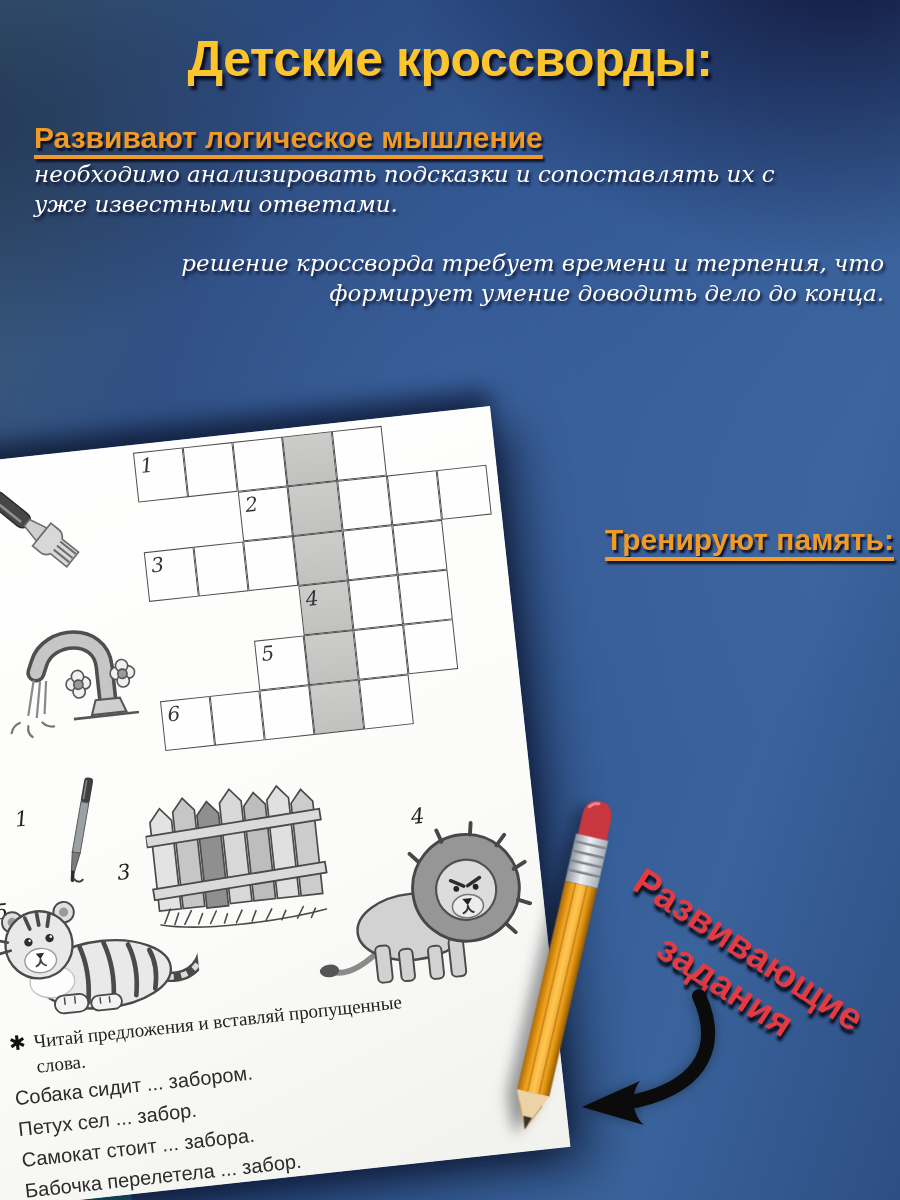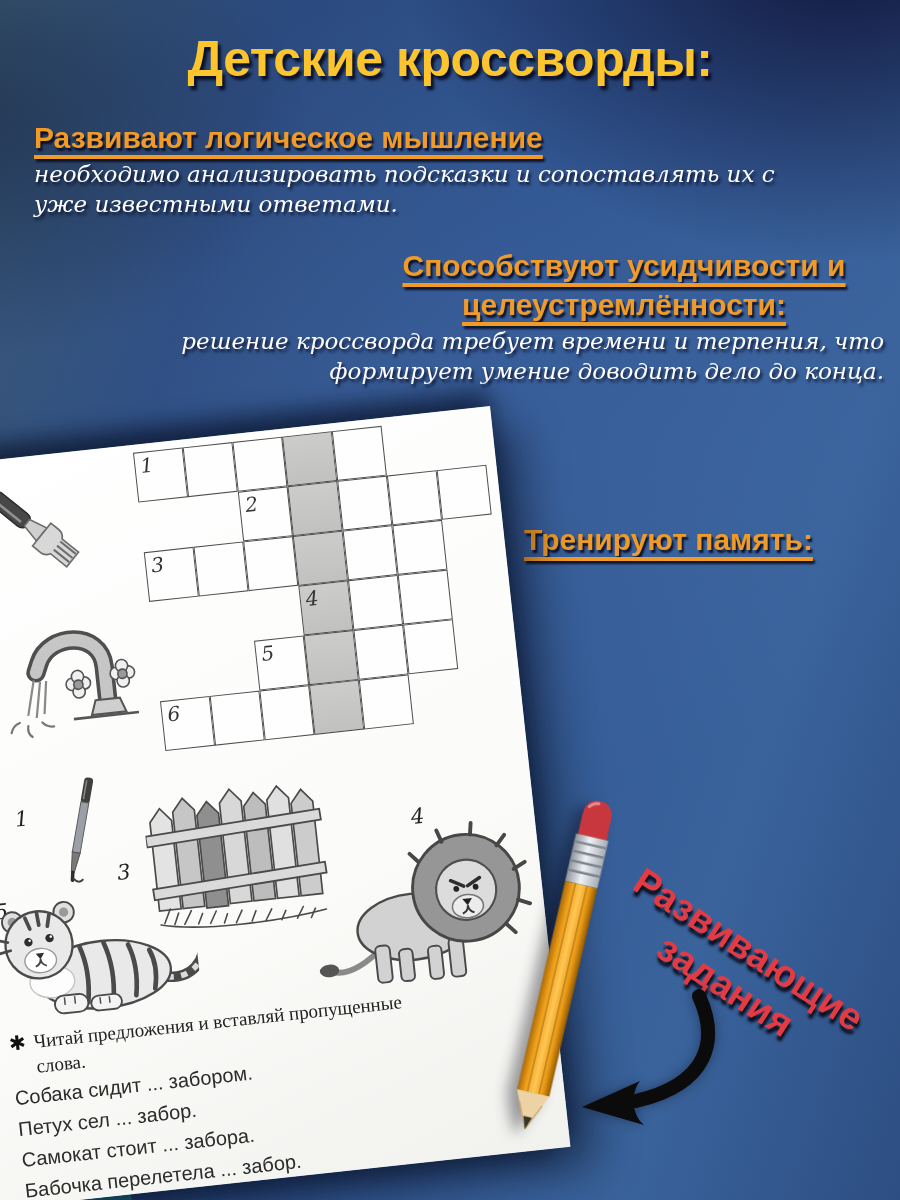--- a/index.html
+++ b/index.html
@@ -20,21 +20,21 @@
   .sec-header{font-size:30px;font-weight:bold;color:#f09b28;line-height:1.3;
     text-decoration:underline;text-decoration-thickness:4px;text-underline-offset:7px;
     text-shadow:2px 3px 2px rgba(8,12,35,.9);}
   .sec-body{font-family:"DejaVu Serif",serif;font-style:italic;font-size:23px;
     color:#fff;line-height:1.32;margin-top:2px;text-shadow:2px 3px 3px rgba(8,12,35,.85);}
   .lines{white-space:pre-line;}
   .sec1{left:34px;top:118px;width:850px;text-align:left;}
   .sec2{right:16px;top:246px;width:780px;text-align:right;}
   .sec2 .sec-header{width:520px;margin-left:auto;text-align:center;}
   .sec3{left:524px;top:520px;width:370px;}
-  .sec3 .sec-header{text-align:left;}
+  .sec3 .sec-header{text-align:right;}
   .sec3 .sec-body{text-align:right;}
   
   .page{position:absolute;left:-85px;top:406px;width:575px;height:745px;
     transform:rotate(-6.2deg);transform-origin:100% 0;
     background:linear-gradient(160deg,#ffffff 0%,#fbfbf9 60%,#f1f1ee 100%);
     box-shadow:0 -16px 22px rgba(8,16,38,.62), -18px 8px 26px rgba(8,16,38,.5),
       24px 22px 46px rgba(0,0,12,.45);}
   .crossword{position:absolute;left:215px;top:8px;width:352px;height:302px;}
   .cw-cell{position:absolute;box-sizing:border-box;border:1.6px solid #4e4e4e;background:#fefefe;}
   .cw-cell.shaded{background:linear-gradient(180deg,#cccccb,#c1c1bf);}
@@ -63,22 +63,20 @@
 
   <div class="title">Детские кроссворды:</div>
 
   <div class="sec sec1">
     <div class="sec-header lines">Развивают логическое мышление</div>
     <div class="sec-body lines">необходимо анализировать подсказки и сопоставлять их с
 уже известными ответами.</div>
   </div>
 
   <div class="sec sec2">
-    <div class="sec-header lines">Способствуют усидчивости и
-целеустремлённости:</div>
     <div class="sec-body lines">решение кроссворда требует времени и терпения, что
 формирует умение доводить дело до конца.</div>
   </div>
 
   <div class="sec sec3">
     <div class="sec-header lines">Тренируют память:</div>
   </div>
 
   <div class="page">
     <div class="crossword" id="crossword">

